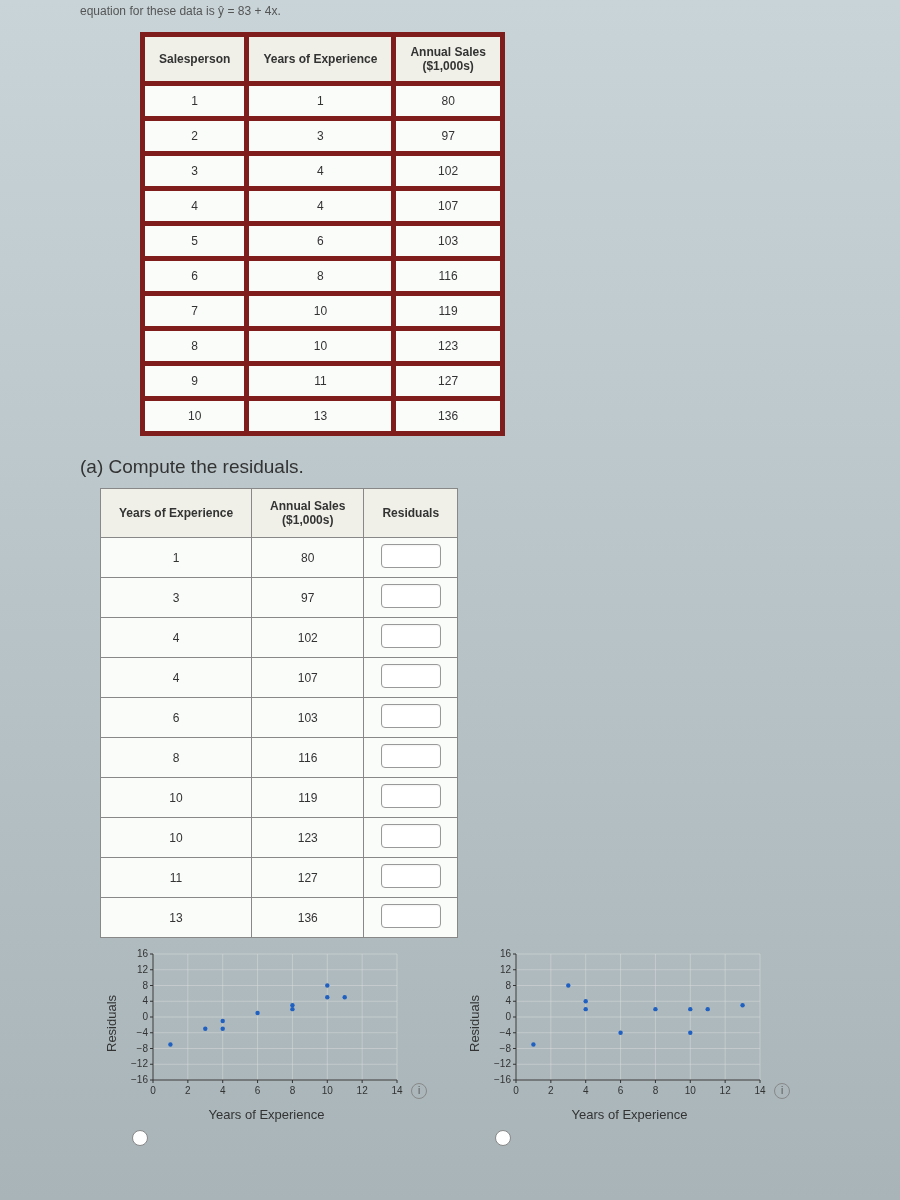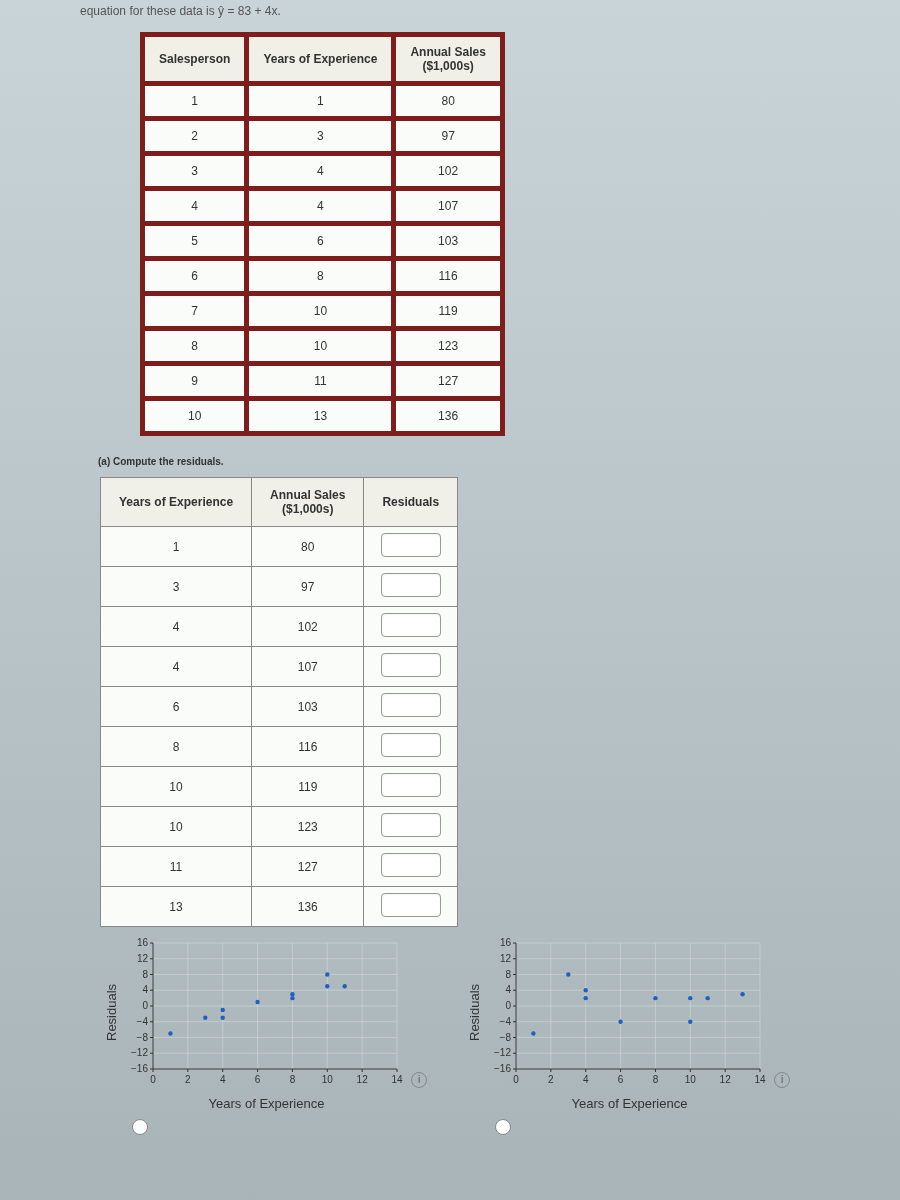--- a/index.html
+++ b/index.html
@@ -29,23 +29,22 @@
   border: 5px solid #7f1d1d;
   padding: 8px 14px;
   text-align: center;
   font-size: 12px;
 }
 .data-table th {
   background: #f0f0e8;
   font-weight: bold;
 }
 .section-label {
-  font-size: 10px;
-  margin: 20px 0 10px 18px;
-  font-weight: bold;
+  font-size: 19px;
+  margin: 20px 0 10px 0;
 }
 .residuals-table {
   border-collapse: collapse;
   margin: 10px 0 10px 20px;
   background: #fafcfa;
 }
 .residuals-table th, .residuals-table td {
   border: 1px solid #888;
   padding: 10px 18px;
   text-align: center;

